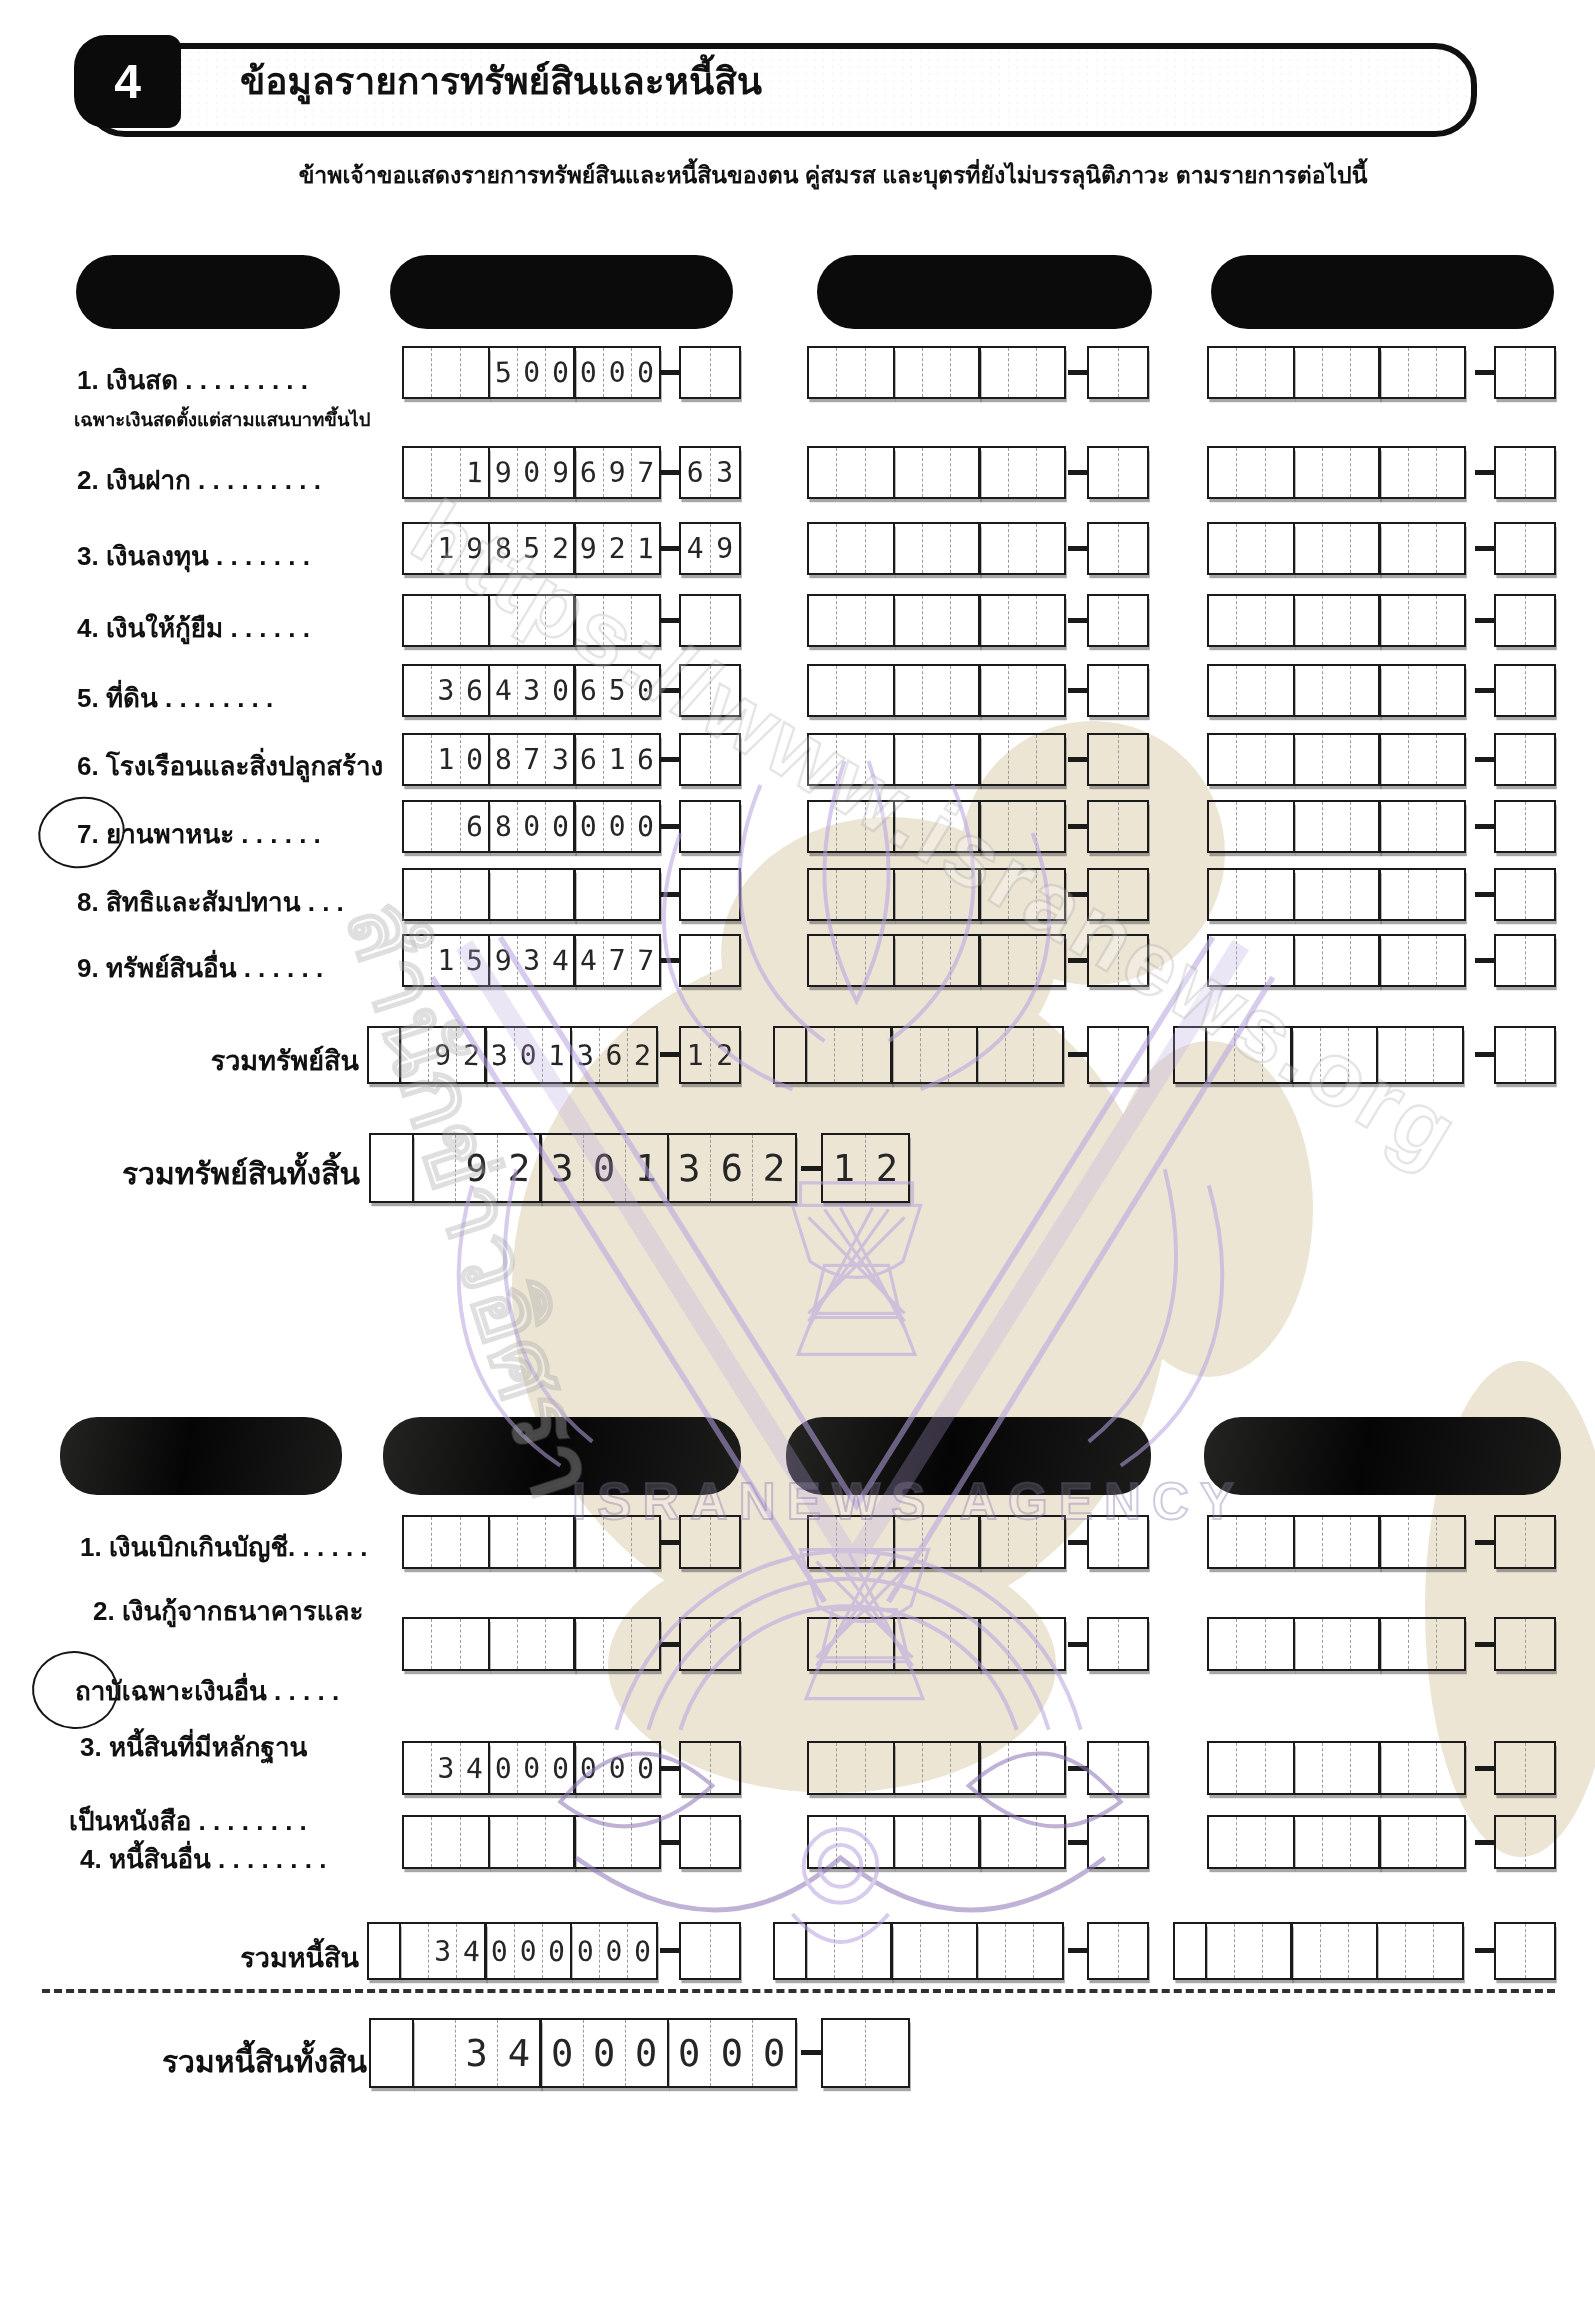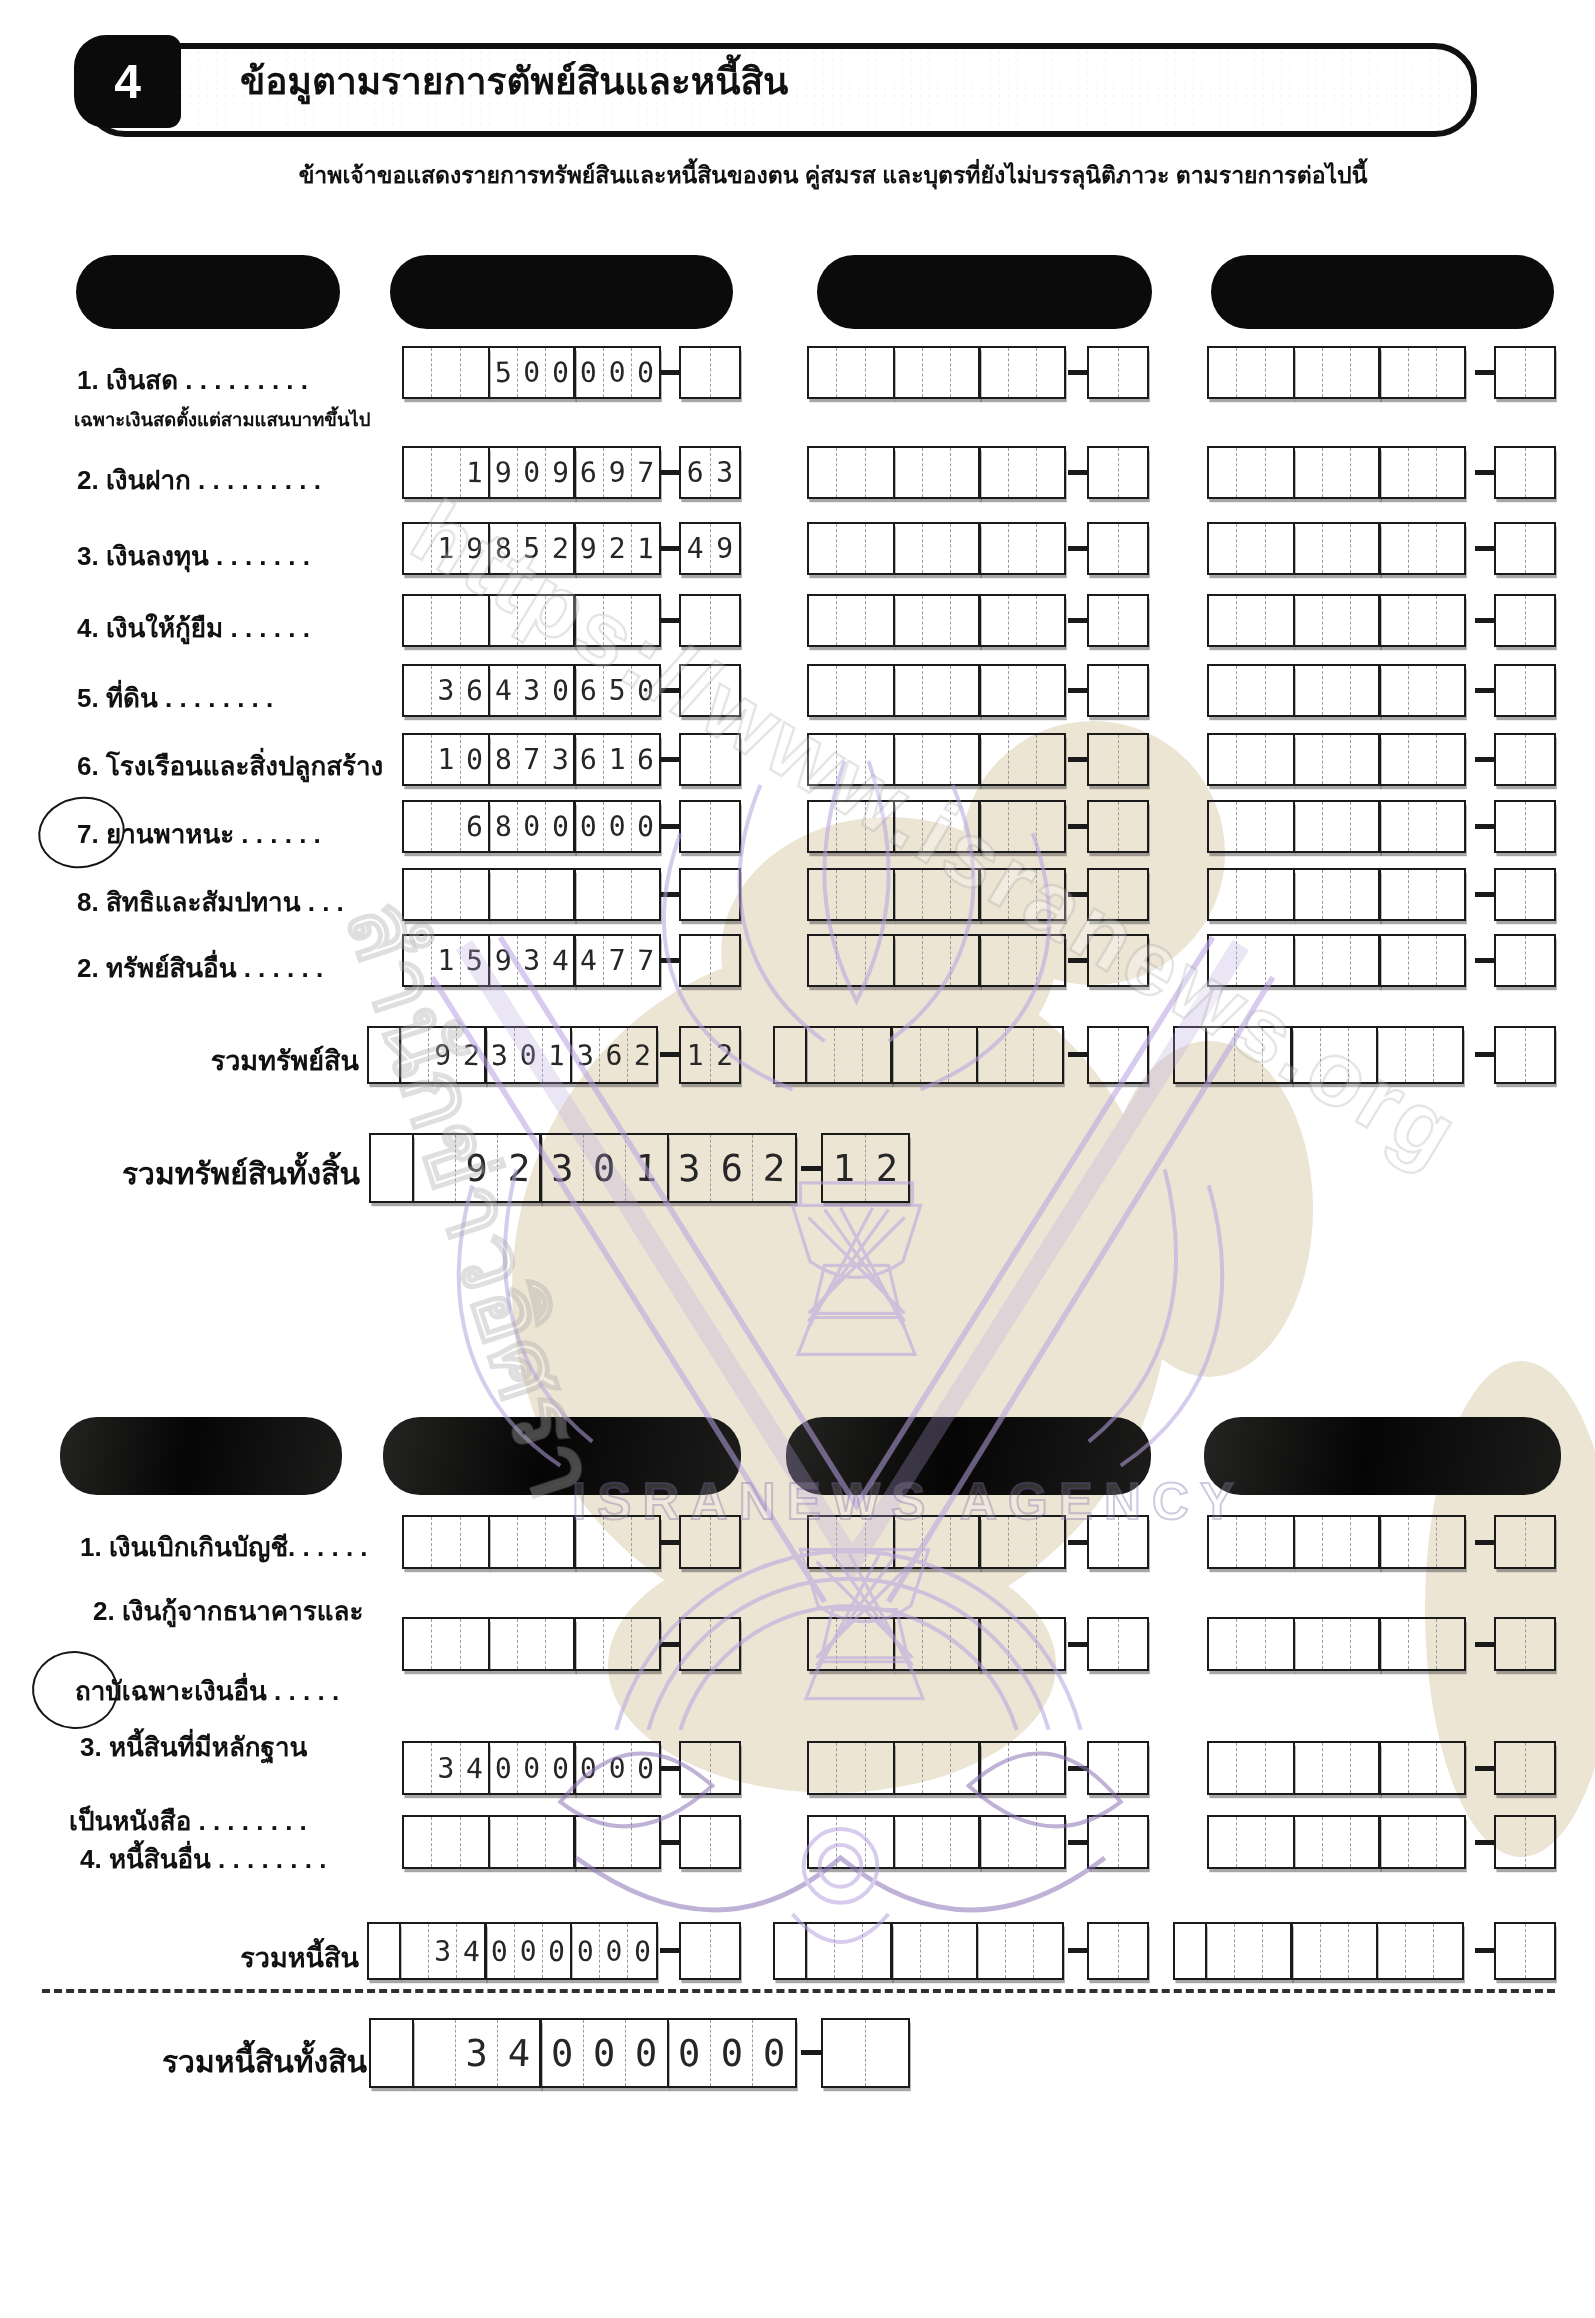--- a/index.html
+++ b/index.html
@@ -99,21 +99,21 @@
   </svg>
 
   <div class="wm-text wm-url">https://www.isranews.org</div>
   <div class="wm-text wm-thai">สำนักข่าวอิศรา</div>
   <div class="wm-text wm-agency">ISRANEWS AGENCY</div>
 
   <div class="hdr-box"></div>
   <div class="hdr-num">
     <span>4</span>
   </div>
-  <div class="hdr-title">ข้อมูตามรายการตัพย์สินและหนี้สิน</div>
+  <div class="hdr-title">ข้อมูลรายการทรัพย์สินและหนี้สิน</div>
   <div class="subtitle">ข้าพเจ้าขอแสดงรายการทรัพย์สินและหนี้สินของตน  คู่สมรส  และบุตรที่ยังไม่บรรลุนิติภาวะ  ตามรายการต่อไปนี้</div>
 
   <div id="form">
       <div class="pill" style="left: 76px; top: 255px; width: 264px; height: 74px;"></div>
       <div class="pill" style="left: 390px; top: 255px; width: 343px; height: 74px;"></div>
       <div class="pill" style="left: 817px; top: 255px; width: 335px; height: 74px;"></div>
       <div class="pill" style="left: 1211px; top: 255px; width: 343px; height: 74px;"></div>
       <div class="pill lia" style="left: 60px; top: 1417px; width: 282px; height: 78px;"></div>
       <div class="pill lia" style="left: 383px; top: 1417px; width: 358px; height: 78px;"></div>
       <div class="pill lia" style="left: 786px; top: 1417px; width: 365px; height: 78px;"></div>
@@ -792,21 +792,21 @@
           <div class="cell" style="font-size: 28px;"></div>
         </div>
       </div>
       <div class="conn" style="left: 1475px; top: 892px; width: 21px;"></div>
       <div class="dbox" style="left: 1494px; top: 868px; height: 53px;">
         <div class="grp" style="width: 62px;">
           <div class="cell" style="font-size: 28px;"></div>
           <div class="cell" style="font-size: 28px;"></div>
         </div>
       </div>
-      <div class="lbl" style="left: 77px; top: 947px;">2.  ทรัพย์สินอื่น  . . . . . .</div>
+      <div class="lbl" style="left: 77px; top: 947px;">9.  ทรัพย์สินอื่น  . . . . . .</div>
       <div class="dbox" style="left: 402px; top: 934px; height: 53px;">
         <div class="grp" style="width: 88px;">
           <div class="cell" style="font-size: 28px;"></div>
           <div class="cell" style="font-size: 28px;">
             <span style="transform: rotate(0deg);">1</span>
           </div>
           <div class="cell" style="font-size: 28px;">
             <span style="transform: rotate(2deg);">5</span>
           </div>
         </div>

